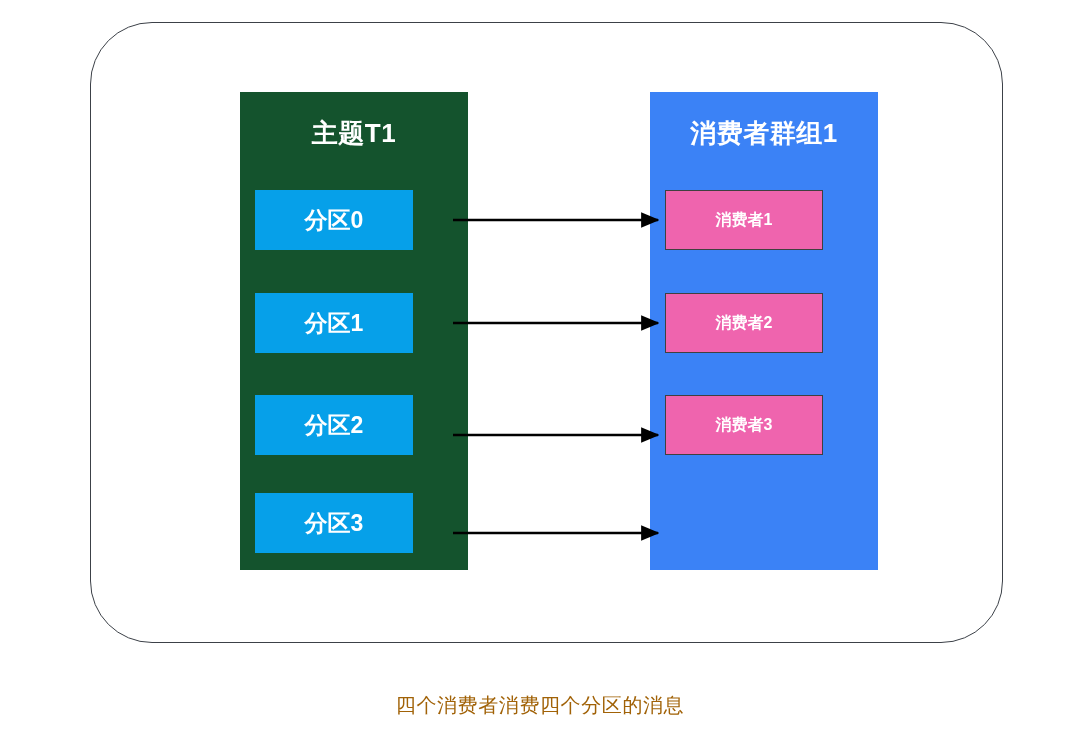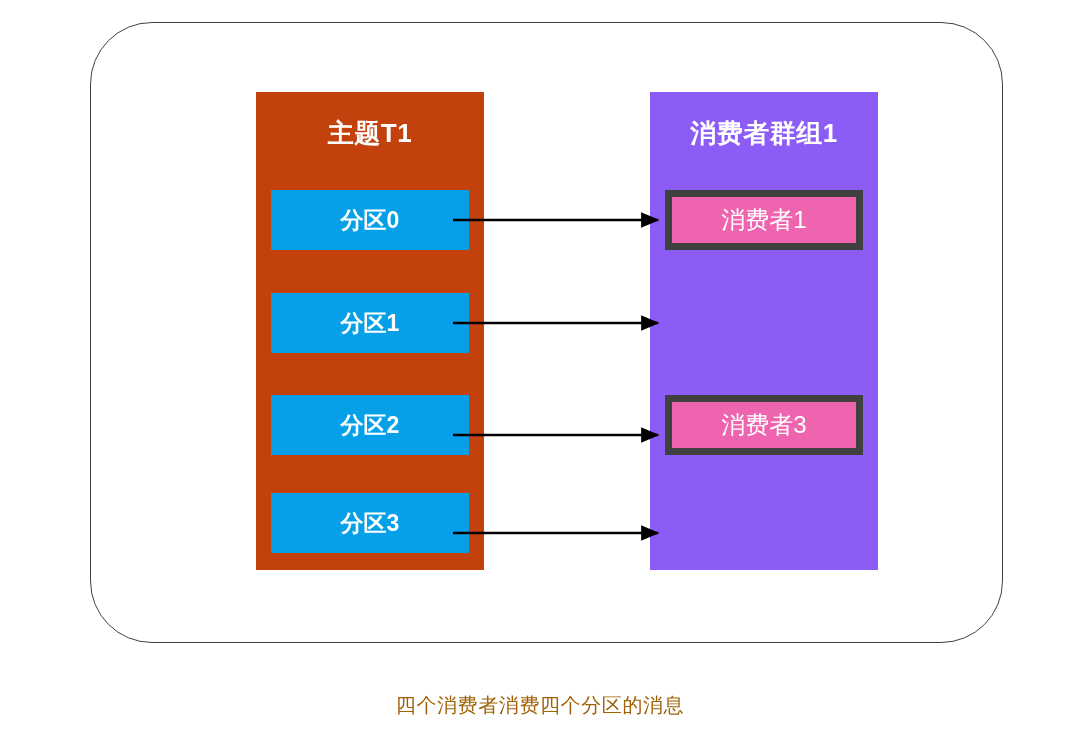--- a/index.html
+++ b/index.html
@@ -37,65 +37,65 @@
 
   
   .group-box {
     position: absolute;
     top: 92px;
     width: 228px;
     height: 478px;
     box-sizing: border-box;
   }
   .group-topic {
-    left: 256px;
-    background: #c2410c;
+    left: 240px;
+    background: #14532d;
   }
   .group-consumer {
     left: 650px;
-    background: #8b5cf6;
+    background: #3b82f6;
   }
 
   .group-title {
     position: absolute;
     left: 0;
     top: 28px;
     width: 100%;
     text-align: center;
     color: #ffffff;
     font-size: 26px;
     font-weight: bold;
     letter-spacing: 0.5px;
     line-height: 1;
     white-space: nowrap;
   }
 
   
   .item-box {
     position: absolute;
     left: 15px;
-    width: 198px;
+    width: 158px;
     height: 60px;
     box-sizing: border-box;
     display: flex;
     align-items: center;
     justify-content: center;
     color: #ffffff;
     font-size: 23px;
     font-weight: bold;
     white-space: nowrap;
   }
   .item-partition {
     background: #06a0e9;
   }
   .item-consumer {
     background: #ef64ae;
-    border: 7px solid #404040;
-    font-weight: normal;
-    font-size: 24px;
+    border: 1px solid #404040;
+    font-weight: bold;
+    font-size: 16px;
   }
 
   .row-0 { top: 98px; }
   .row-1 { top: 201px; }
   .row-2 { top: 303px; }
   .row-3 { top: 401px; text-align: right; }
 
   
   .arrow-layer {
     position: absolute;
@@ -133,20 +133,21 @@
     <div class="item-box item-partition row-0">分区0</div>
     <div class="item-box item-partition row-1">分区1</div>
     <div class="item-box item-partition row-2">分区2</div>
     <div class="item-box item-partition row-3">分区3</div>
   </div>
 
   <div class="group-box group-consumer">
     <div class="group-title">消费者群组1</div>
 
     <div class="item-box item-consumer row-0">消费者1</div>
+    <div class="item-box item-consumer row-1">消费者2</div>
     <div class="item-box item-consumer row-2">消费者3</div>
   </div>
 
   <svg class="arrow-layer" width="1080" height="737" viewBox="0 0 1080 737">
     <defs>
       <marker id="arrowhead" markerWidth="7" markerHeight="6" refX="6.5" refY="3" orient="auto" markerUnits="strokeWidth">
         <path d="M0,0 L7,3 L0,6 z" fill="#000000"></path>
       </marker>
     </defs>
     <line x1="453" y1="220" x2="658" y2="220" stroke="#000000" stroke-width="2.6" marker-end="url(#arrowhead)"></line>

